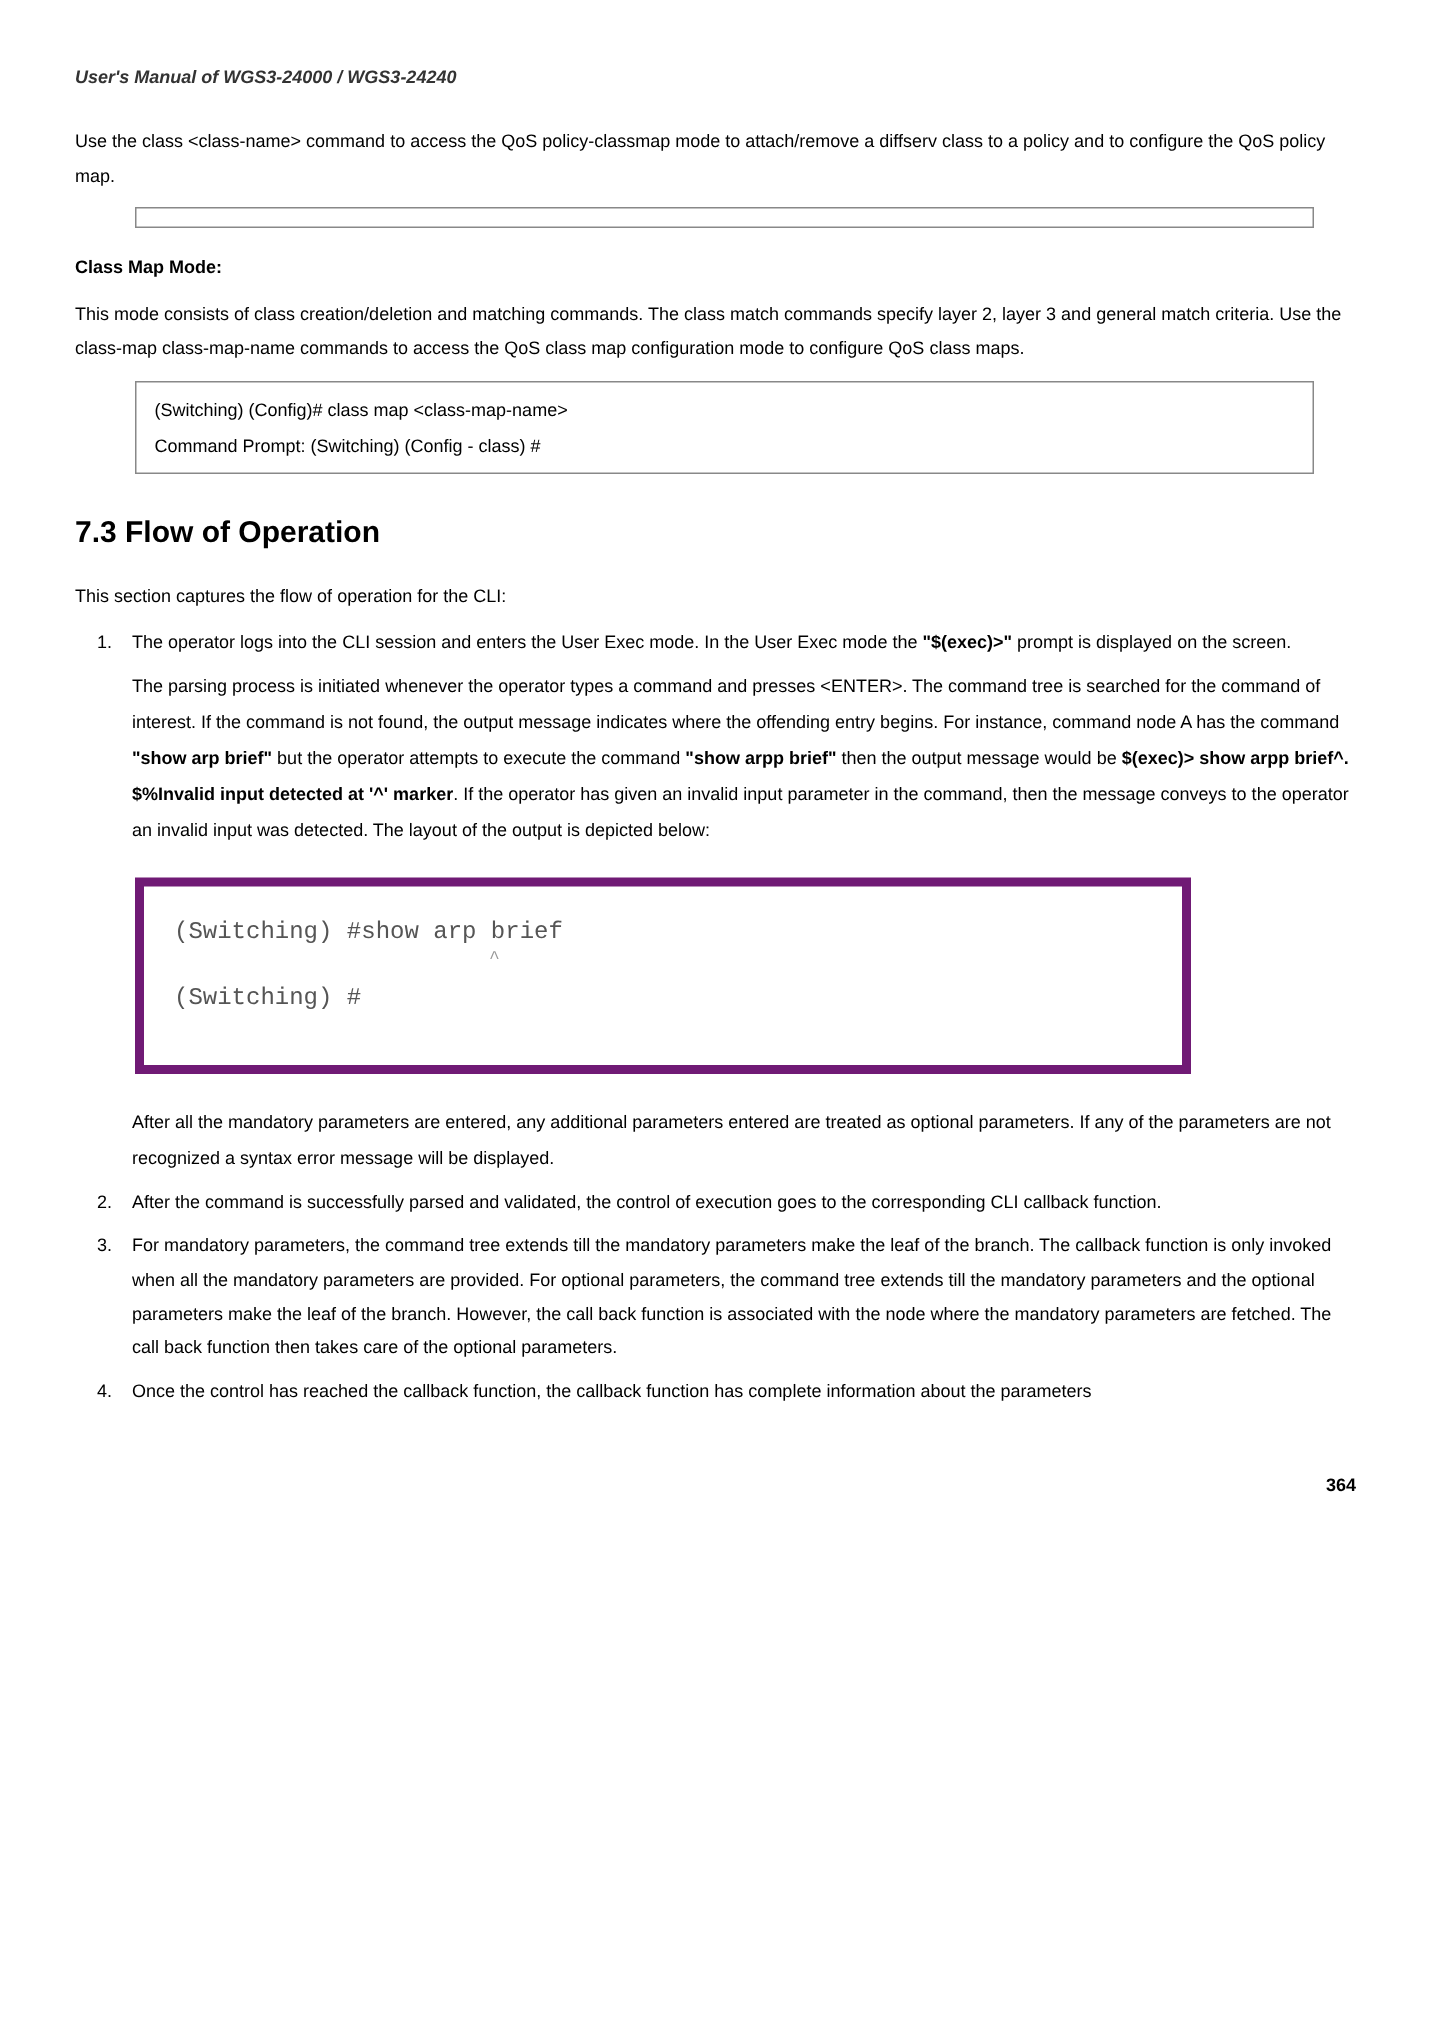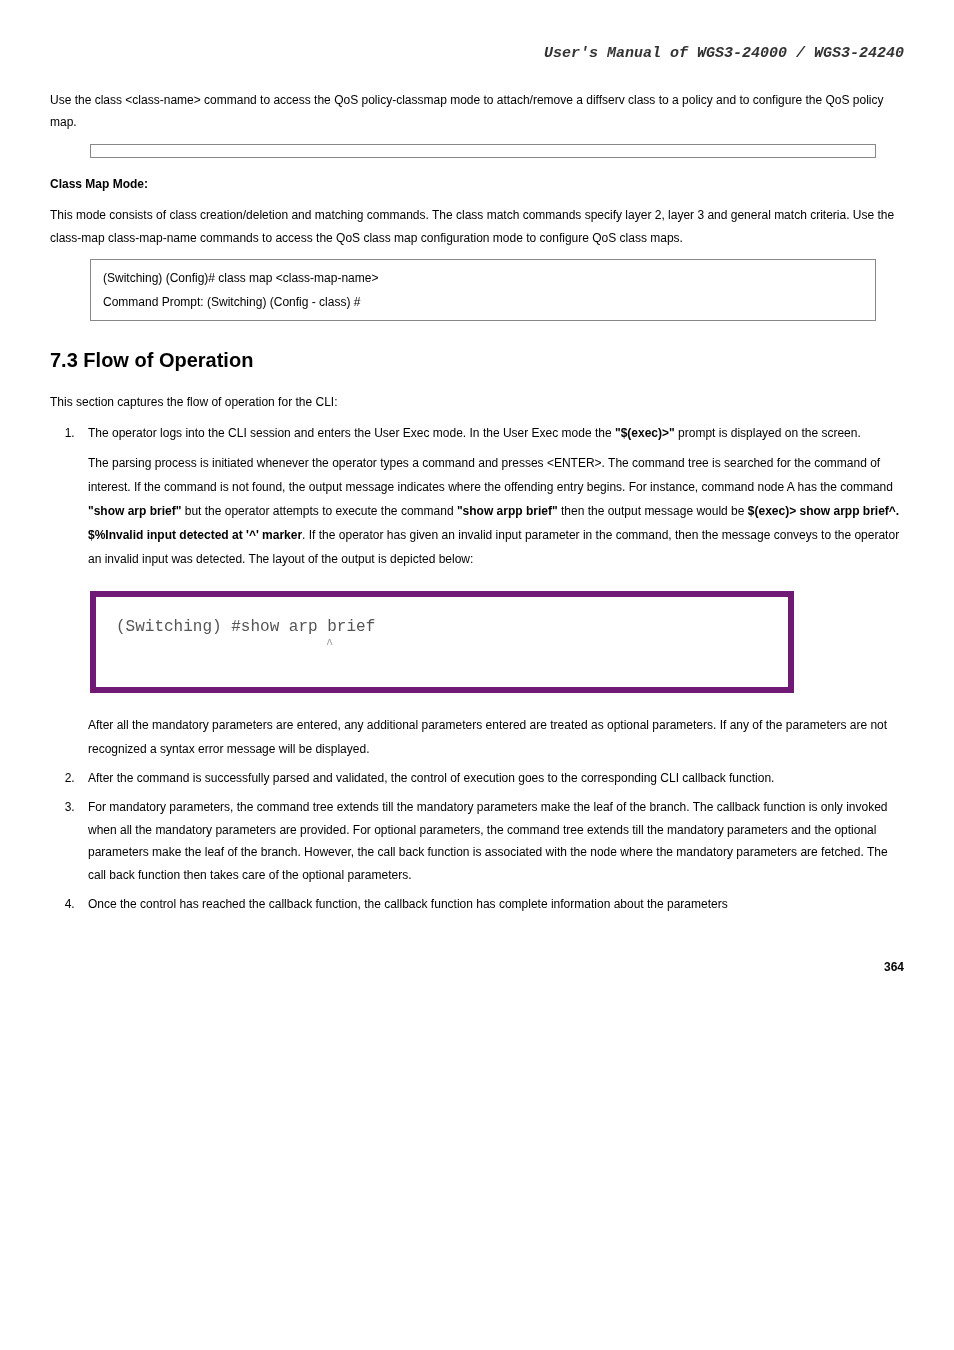--- a/index.html
+++ b/index.html
@@ -6,27 +6,26 @@
     font-family: Arial, Helvetica, sans-serif;
     font-size: 12px;
     color: #000;
     max-width: 954px;
     margin: 0 auto;
     padding: 40px 50px;
     line-height: 1.9;
     background: #fff;
   }
   .header {
-    text-align: right;
+    text-align: left;
     font-style: italic;
     font-weight: bold;
-    font-size: 15px;
+    font-size: 12px;
     color: #333;
     margin-bottom: 20px;
-    font-family: Liberation Mono, monospace;
   }
   .para {
     margin: 8px 0;
   }
   .code-box {
     border: 1px solid #888;
     padding: 6px 12px;
     margin: 10px 0 15px 40px;
     max-width: 760px;
     line-height: 2.0;
@@ -113,20 +112,21 @@
 </ol>
 
 <div class="after-list">
   <span>The parsing process is initiated whenever the operator types a command and presses &lt;ENTER&gt;. The command tree is searched for the command of interest. If the command is not found, the output message indicates where the offending entry begins. For instance, command node A has the command </span><span class="strong">"show arp brief"</span><span> but the operator attempts to execute the command </span><span class="strong">"show arpp brief"</span><span> then the output message would be </span><span class="strong">$(exec)&gt; show arpp brief^. $%Invalid input detected at '^' marker</span><span>. If the operator has given an invalid input parameter in the command, then the message conveys to the operator an invalid input was detected. The layout of the output is depicted below:</span>
 </div>
 
 <div class="image-box">
   <div>(Switching) #show arp brief</div>
   <div class="caret-line">^</div>
   <div style="height:8px"></div>
+  <div>(Switching) #</div>
 </div>
 
 <div class="after-list">After all the mandatory parameters are entered, any additional parameters entered are treated as optional parameters. If any of the parameters are not recognized a syntax error message will be displayed.</div>
 
 <ol start="2">
   <li>
     <div class="list-body">After the command is successfully parsed and validated, the control of execution goes to the corresponding CLI callback function.</div>
   </li>
   <li>
     <div class="list-body">For mandatory parameters, the command tree extends till the mandatory parameters make the leaf of the branch. The callback function is only invoked when all the mandatory parameters are provided. For optional parameters, the command tree extends till the mandatory parameters and the optional parameters make the leaf of the branch. However, the call back function is associated with the node where the mandatory parameters are fetched. The call back function then takes care of the optional parameters.</div>

